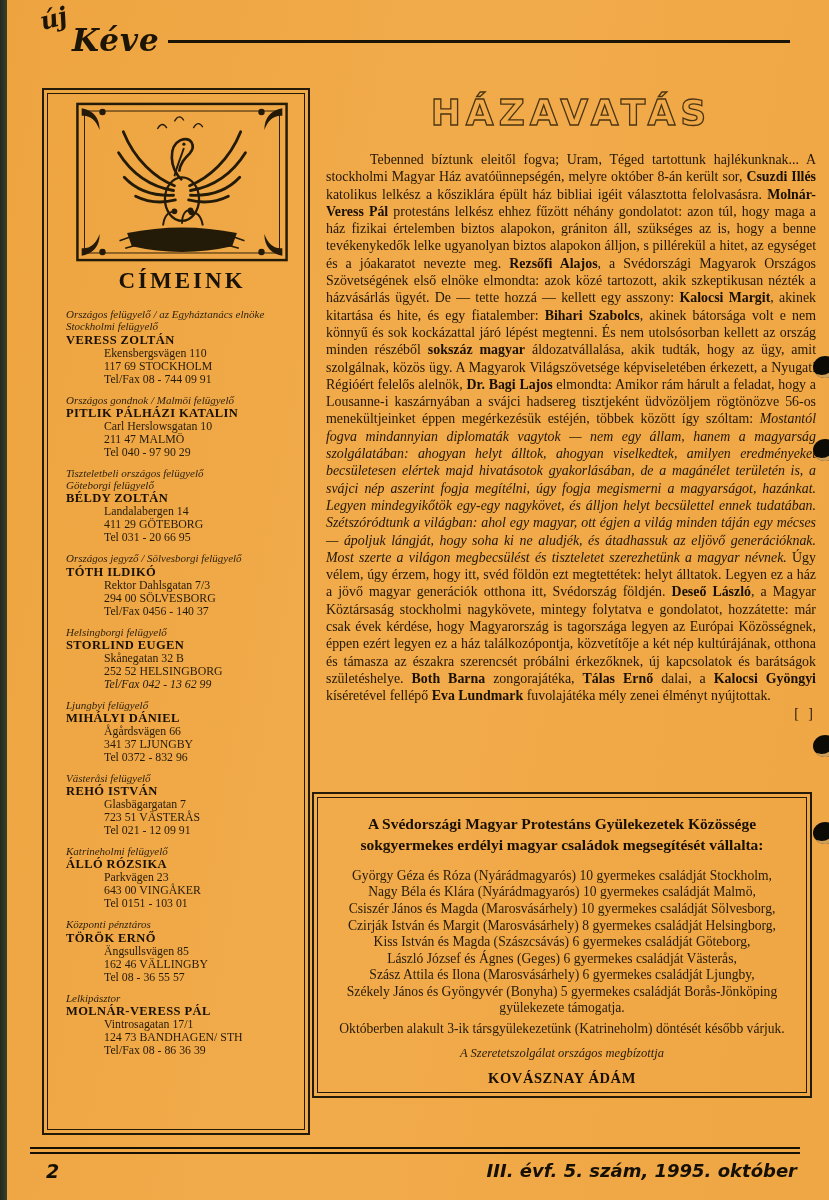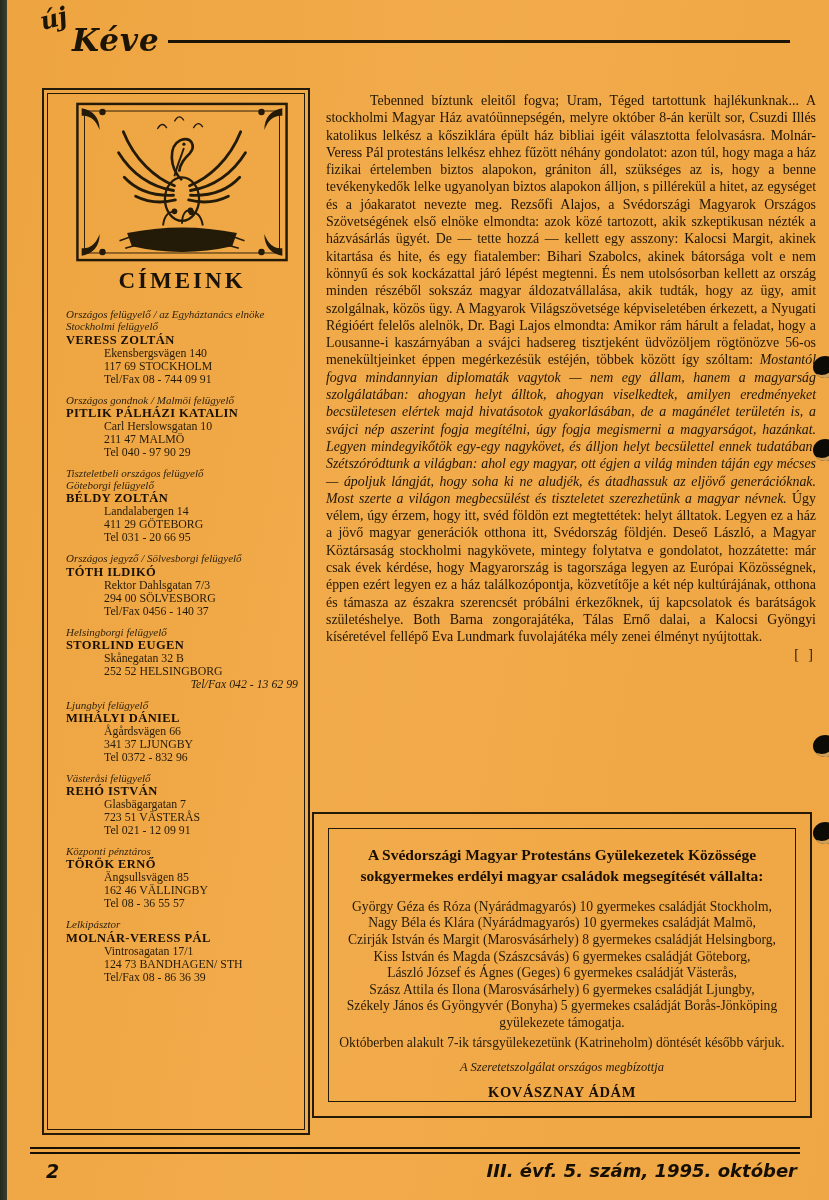--- a/index.html
+++ b/index.html
@@ -29,38 +29,38 @@
     border:2px solid #241a08;padding:3px;box-sizing:border-box;}
   .sidebar-inner{border:1px solid #241a08;height:100%;box-sizing:border-box;
     padding:8px 6px 16px 18px;overflow:hidden;}
   .emblem{display:block;margin:0 auto 6px auto;}
   .sidebar-title{text-align:center;font:700 23px "Liberation Serif",serif;
     letter-spacing:3px;margin:6px 0 14px 0;color:#1a1204;}
   .entry{margin-bottom:8px;}
   .role{font:italic 11px/1.12 "Liberation Serif",serif;color:#2a1f0c;}
   .name{font:700 12.5px/1.12 "Liberation Serif",serif;letter-spacing:.4px;color:#190f03;}
   .addr{font:11.8px/1.1 "Liberation Serif",serif;padding-left:38px;color:#241a08;}
-  .addr.it{font-style:italic;text-align:right;}
+  .addr.it{font-style:italic;}
 
   
   .main{position:absolute;left:326px;top:92px;width:490px;}
   .article-title{
     margin:0 0 18px 0;text-align:center;
     font:700 36px "DejaVu Sans",sans-serif;letter-spacing:5px;
     color:transparent;-webkit-text-stroke:1.3px #4a3512;}
   .article-body{
     margin:0;font:13.9px/17.3px "Liberation Serif",serif;
     text-align:justify;text-indent:44px;color:#211604;}
-  .article-body .bold{font-weight:400;color:#190f03;}
+  .article-body .bold{font-weight:700;color:#190f03;}
   .article-body .italic{font-style:italic;}
   .endmark{float:right;font-weight:400;letter-spacing:3px;}
 
   
-  .charity-box{position:absolute;left:-14px;top:720px;width:500px;height:306px;
-    border:2px solid #241a08;padding:14px;box-sizing:border-box;}
+  .charity-box{position:absolute;left:-14px;top:700px;width:500px;height:306px;
+    border:2px solid #241a08;padding:3px;box-sizing:border-box;}
   .box-inner{border:1px solid #241a08;height:100%;box-sizing:border-box;
     text-align:center;padding:16px 8px 6px 8px;overflow:hidden;}
   .box-heading{margin:0 0 12px 0;font:700 15.5px/1.35 "Liberation Serif",serif;color:#190f03;}
   .family{font:13.6px/1.22 "Liberation Serif",serif;color:#241a08;}
   .box-note{margin:4px 0 8px 0;font:13.6px/1.25 "Liberation Serif",serif;color:#241a08;}
   .sig-role{margin:6px 0 0 0;font:italic 12.5px/1.2 "Liberation Serif",serif;color:#241a08;}
   .sig-name{margin:8px;font:700 14.5px/1.25 "Liberation Serif",serif;letter-spacing:.6px;color:#190f03;}
   .sig-addr{font:13px/1.2 "Liberation Serif",serif;color:#241a08;}
 
   
@@ -144,21 +144,21 @@
           <path d="M52,154 L80,146"></path>
             <path d="M172,154 L144,146"></path>
         </g>
       </svg>
       <h2 class="sidebar-title">CÍMEINK</h2>
       <div id="sidebar-entries">
           <div class="entry">
             <div class="role">Országos felügyelő / az Egyháztanács elnöke</div>
             <div class="role">Stockholmi felügyelő</div>
             <div class="name">VERESS ZOLTÁN</div>
-            <div class="addr">Ekensbergsvägen 140</div>
+            <div class="addr">Ekensbergsvägen 110</div>
             <div class="addr">117 69 STOCKHOLM</div>
             <div class="addr">Tel/Fax 08 - 744 09 91</div>
           </div>
           <div class="entry">
             <div class="role">Országos gondnok / Malmöi felügyelő</div>
             <div class="name">PITLIK PÁLHÁZI KATALIN</div>
             <div class="addr">Carl Herslowsgatan 10</div>
             <div class="addr">211 47 MALMÖ</div>
             <div class="addr">Tel 040 - 97 90 29</div>
           </div>
@@ -192,57 +192,66 @@
             <div class="addr">Tel 0372 - 832 96</div>
           </div>
           <div class="entry">
             <div class="role">Västeråsi felügyelő</div>
             <div class="name">REHÓ ISTVÁN</div>
             <div class="addr">Glasbägargatan 7</div>
             <div class="addr">723 51 VÄSTERÅS</div>
             <div class="addr">Tel 021 - 12 09 91</div>
           </div>
           <div class="entry">
+            <div class="role">Katrineholmi felügyelő</div>
+            <div class="name">ÁLLÓ RÓZSIKA</div>
+            <div class="addr">Parkvägen 23</div>
+            <div class="addr">643 00 VINGÅKER</div>
+            <div class="addr">Tel 0151 - 103 01</div>
+          </div>
+          <div class="entry">
             <div class="role">Központi pénztáros</div>
             <div class="name">TÖRÖK ERNŐ</div>
             <div class="addr">Ängsullsvägen 85</div>
             <div class="addr">162 46 VÄLLINGBY</div>
             <div class="addr">Tel 08 - 36 55 57</div>
           </div>
           <div class="entry">
             <div class="role">Lelkipásztor</div>
             <div class="name">MOLNÁR-VERESS PÁL</div>
             <div class="addr">Vintrosagatan 17/1</div>
             <div class="addr">124 73 BANDHAGEN/ STH</div>
             <div class="addr">Tel/Fax 08 - 86 36 39</div>
           </div>
         </div>
     </div>
   </aside>
 
   <main class="main">
+    <h1 class="article-title">HÁZAVATÁS</h1>
     <p class="article-body" id="article-body"><span class="normal">Tebenned bíztunk eleitől fogva; Uram, Téged tartottunk hajlékunknak... A stockholmi Magyar Ház avatóünnepségén, melyre október 8-án került sor, </span><span class="bold">Csuzdi Illés</span><span class="normal"> katolikus lelkész a kősziklára épült ház bibliai igéit választotta felolvasásra. </span><span class="bold">Molnár-Veress Pál</span><span class="normal"> protestáns lelkész ehhez fűzött néhány gondolatot: azon túl, hogy maga a ház fizikai értelemben biztos alapokon, grániton áll, szükséges az is, hogy a benne tevékenykedők lelke ugyanolyan biztos alapokon álljon, s pillérekül a hitet, az egységet és a jóakaratot nevezte meg. </span><span class="bold">Rezsőfi Alajos</span><span class="normal">, a Svédországi Magyarok Országos Szövetségének első elnöke elmondta: azok közé tartozott, akik szkeptikusan nézték a házvásárlás ügyét. De — tette hozzá — kellett egy asszony: </span><span class="bold">Kalocsi Margit</span><span class="normal">, akinek kitartása és hite, és egy fiatalember: </span><span class="bold">Bihari Szabolcs</span><span class="normal">, akinek bátorsága volt e nem könnyű és sok kockázattal járó lépést megtenni. És nem utolsósorban kellett az ország minden részéből </span><span class="bold">sokszáz magyar</span><span class="normal"> áldozatvállalása, akik tudták, hogy az ügy, amit szolgálnak, közös ügy. A Magyarok Világszövetsége képviseletében érkezett, a Nyugati Régióért felelős alelnök, </span><span class="bold">Dr. Bagi Lajos</span><span class="normal"> elmondta: Amikor rám hárult a feladat, hogy a Lousanne-i kaszárnyában a svájci hadsereg tisztjeként üdvözöljem rögtönözve 56-os menekültjeinket éppen megérkezésük estéjén, többek között így szóltam: </span><span class="italic">Mostantól fogva mindannyian diplomaták vagytok — nem egy állam, hanem a magyarság szolgálatában: ahogyan helyt álltok, ahogyan viselkedtek, amilyen eredményeket becsületesen elértek majd hivatásotok gyakorlásában, de a magánélet területén is, a svájci nép aszerint fogja megítélni, úgy fogja megismerni a magyarságot, hazánkat. Legyen mindegyikőtök egy-egy nagykövet, és álljon helyt becsülettel ennek tudatában. Szétszóródtunk a világban: ahol egy magyar, ott égjen a világ minden táján egy mécses — ápoljuk lángját, hogy soha ki ne aludjék, és átadhassuk az eljövő generációknak. Most szerte a világon megbecsülést és tiszteletet szerezhetünk a magyar névnek.</span><span class="normal"> Úgy vélem, úgy érzem, hogy itt, svéd földön ezt megtettétek: helyt álltatok. Legyen ez a ház a jövő magyar generációk otthona itt, Svédország földjén. </span><span class="bold">Deseő László</span><span class="normal">, a Magyar Köztársaság stockholmi nagykövete, mintegy folytatva e gondolatot, hozzátette: már csak évek kérdése, hogy Magyarország is tagországa legyen az Európai Közösségnek, éppen ezért legyen ez a ház találkozópontja, közvetítője a két nép kultúrájának, otthona és támasza az északra szerencsét próbálni érkezőknek, új kapcsolatok és barátságok születéshelye. </span><span class="bold">Both Barna</span><span class="normal"> zongorajátéka, </span><span class="bold">Tálas Ernő</span><span class="normal"> dalai, a </span><span class="bold">Kalocsi Gyöngyi</span><span class="normal"> kíséretével fellépő </span><span class="bold">Eva Lundmark</span><span class="normal"> fuvolajátéka mély zenei élményt nyújtottak.</span><span class="endmark">[  ]</span></p>
 
     <div class="charity-box">
       <div class="box-inner">
         <p class="box-heading">
           <span>A Svédországi Magyar Protestáns Gyülekezetek Közössége</span><br>
           <span>sokgyermekes erdélyi magyar családok megsegítését vállalta:</span>
         </p>
         <div id="family-list">
             <div class="family">György Géza és Róza (Nyárádmagyarós) 10 gyermekes családját Stockholm,</div>
             <div class="family">Nagy Béla és Klára (Nyárádmagyarós) 10 gyermekes családját Malmö,</div>
+            <div class="family">Csiszér János és Magda (Marosvásárhely) 10 gyermekes családját Sölvesborg,</div>
             <div class="family">Czirják István és Margit (Marosvásárhely) 8 gyermekes családját Helsingborg,</div>
             <div class="family">Kiss István és Magda (Szászcsávás) 6 gyermekes családját Göteborg,</div>
             <div class="family">László József és Ágnes (Geges) 6 gyermekes családját Västerås,</div>
             <div class="family">Szász Attila és Ilona (Marosvásárhely) 6 gyermekes családját Ljungby,</div>
             <div class="family">Székely János és Gyöngyvér (Bonyha) 5 gyermekes családját Borås-Jönköping</div>
             <div class="family">gyülekezete támogatja.</div>
           </div>
-        <p class="box-note">Októberben alakult 7-ik társgyülekezetünk (Katrineholm) döntését később várjuk.</p>
+        <p class="box-note">Októberben alakult 3-ik társgyülekezetünk (Katrineholm) döntését később várjuk.</p>
         <div>
           <p class="sig-role">A Szeretetszolgálat országos megbízottja</p>
           <p class="sig-name">KOVÁSZNAY ÁDÁM</p>
           <div id="sig-address">
               <div class="sig-addr">Krondammsvägen 29</div>
             </div>
         </div>
       </div>
     </div>
   </main>

